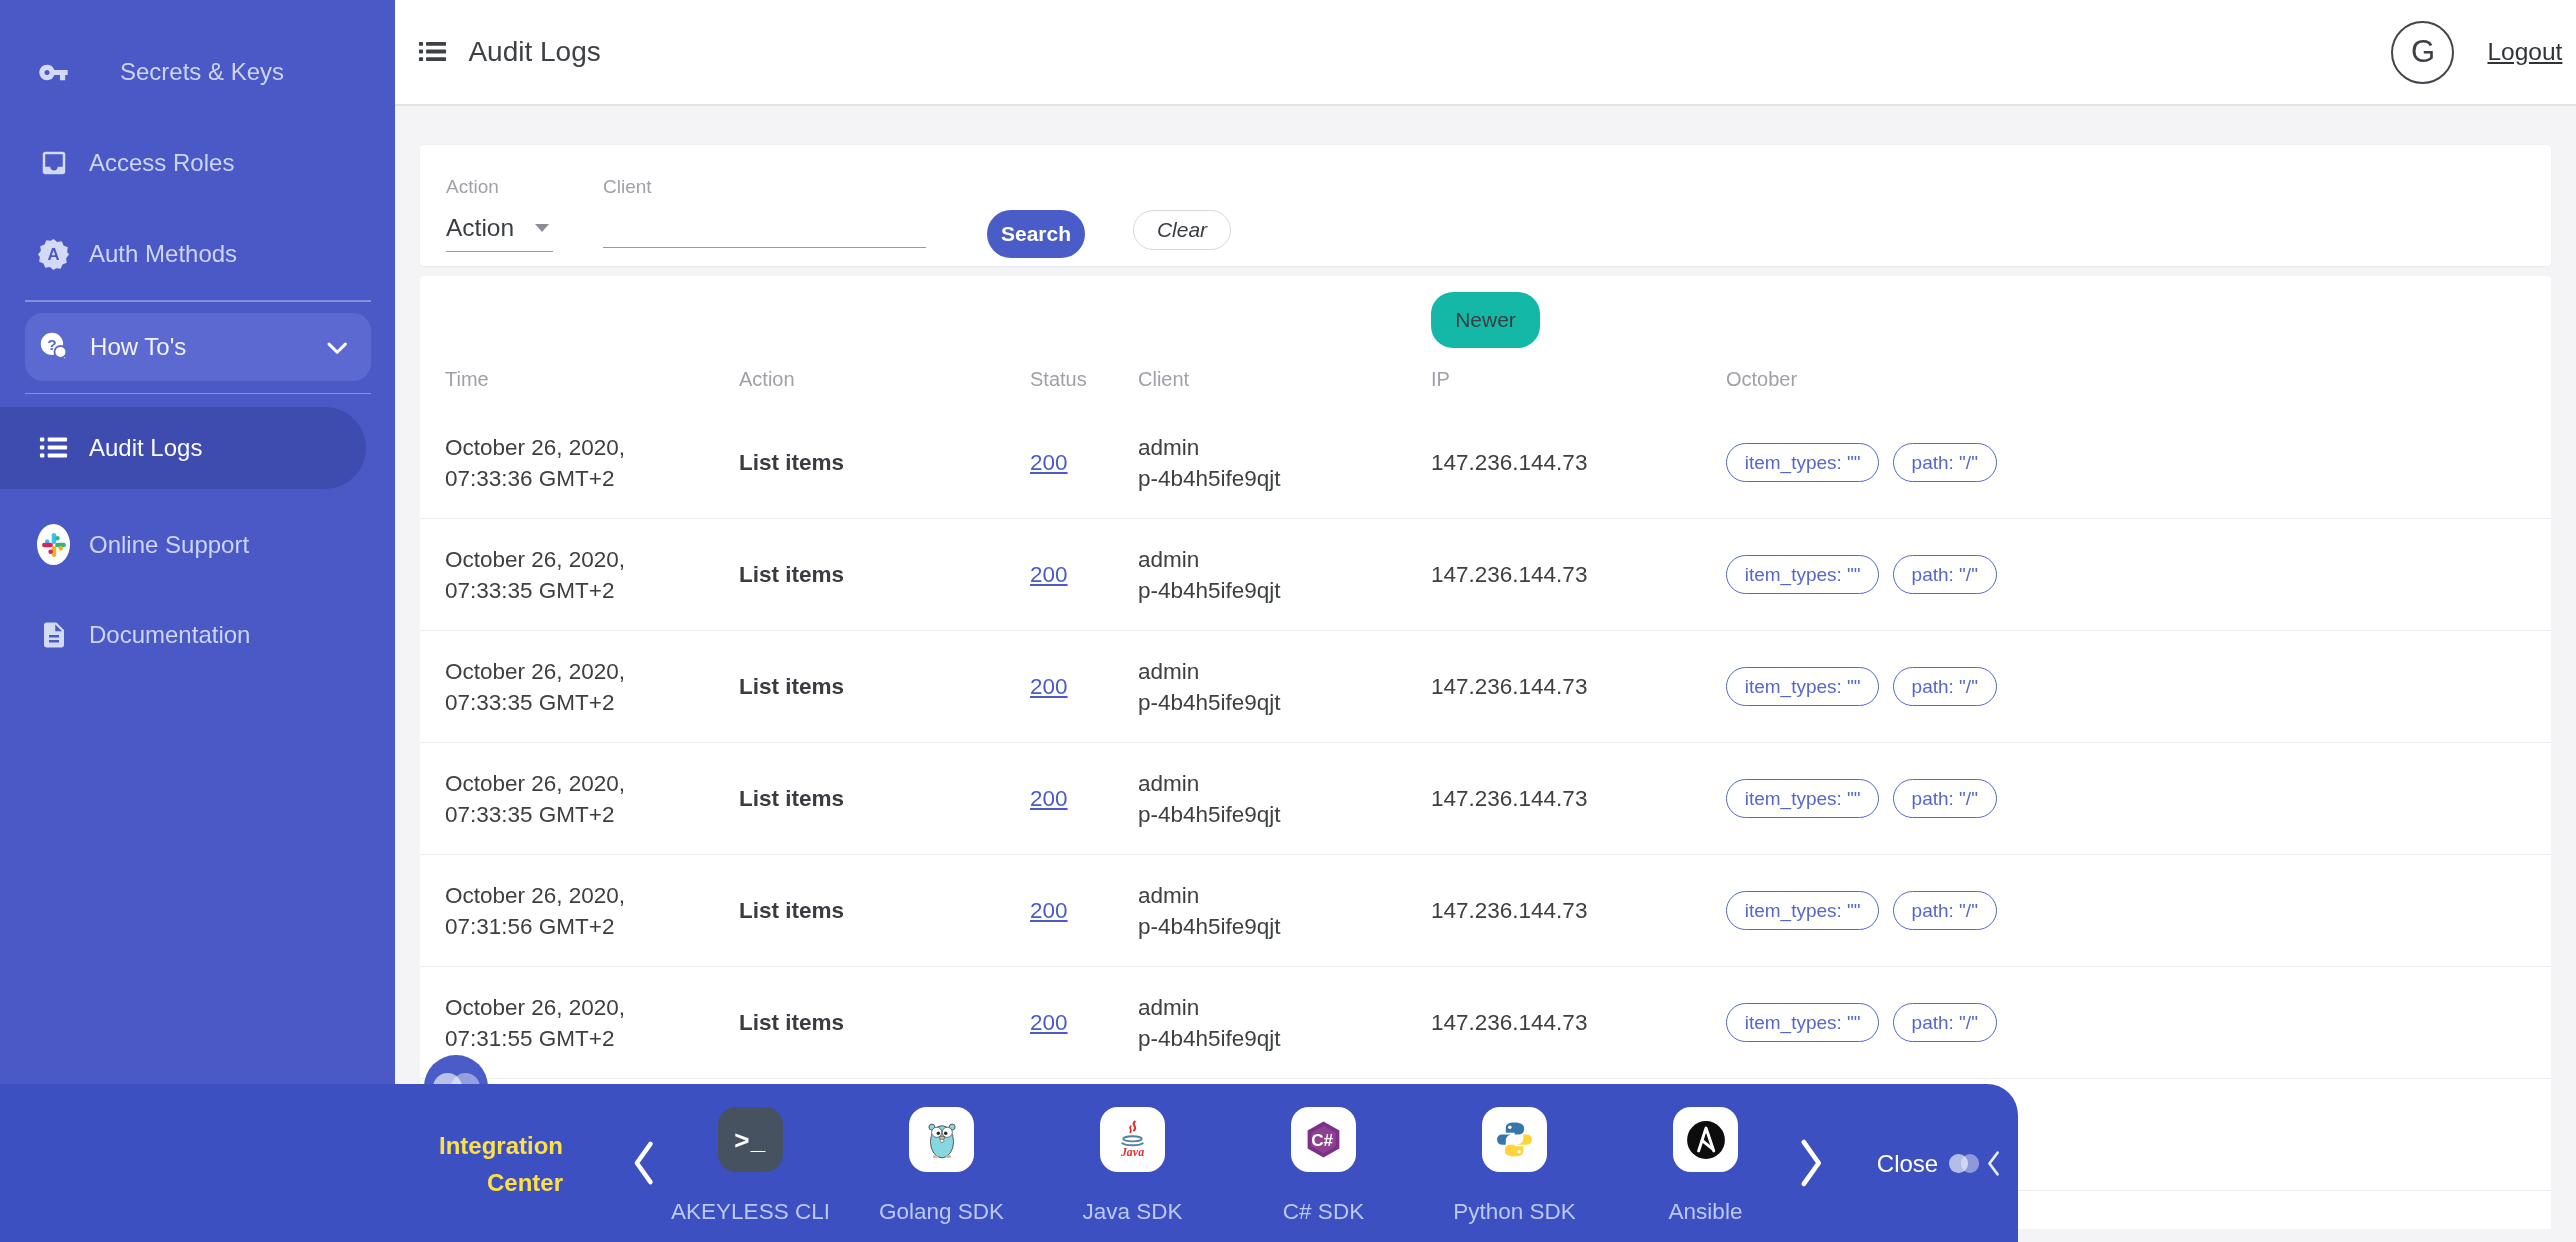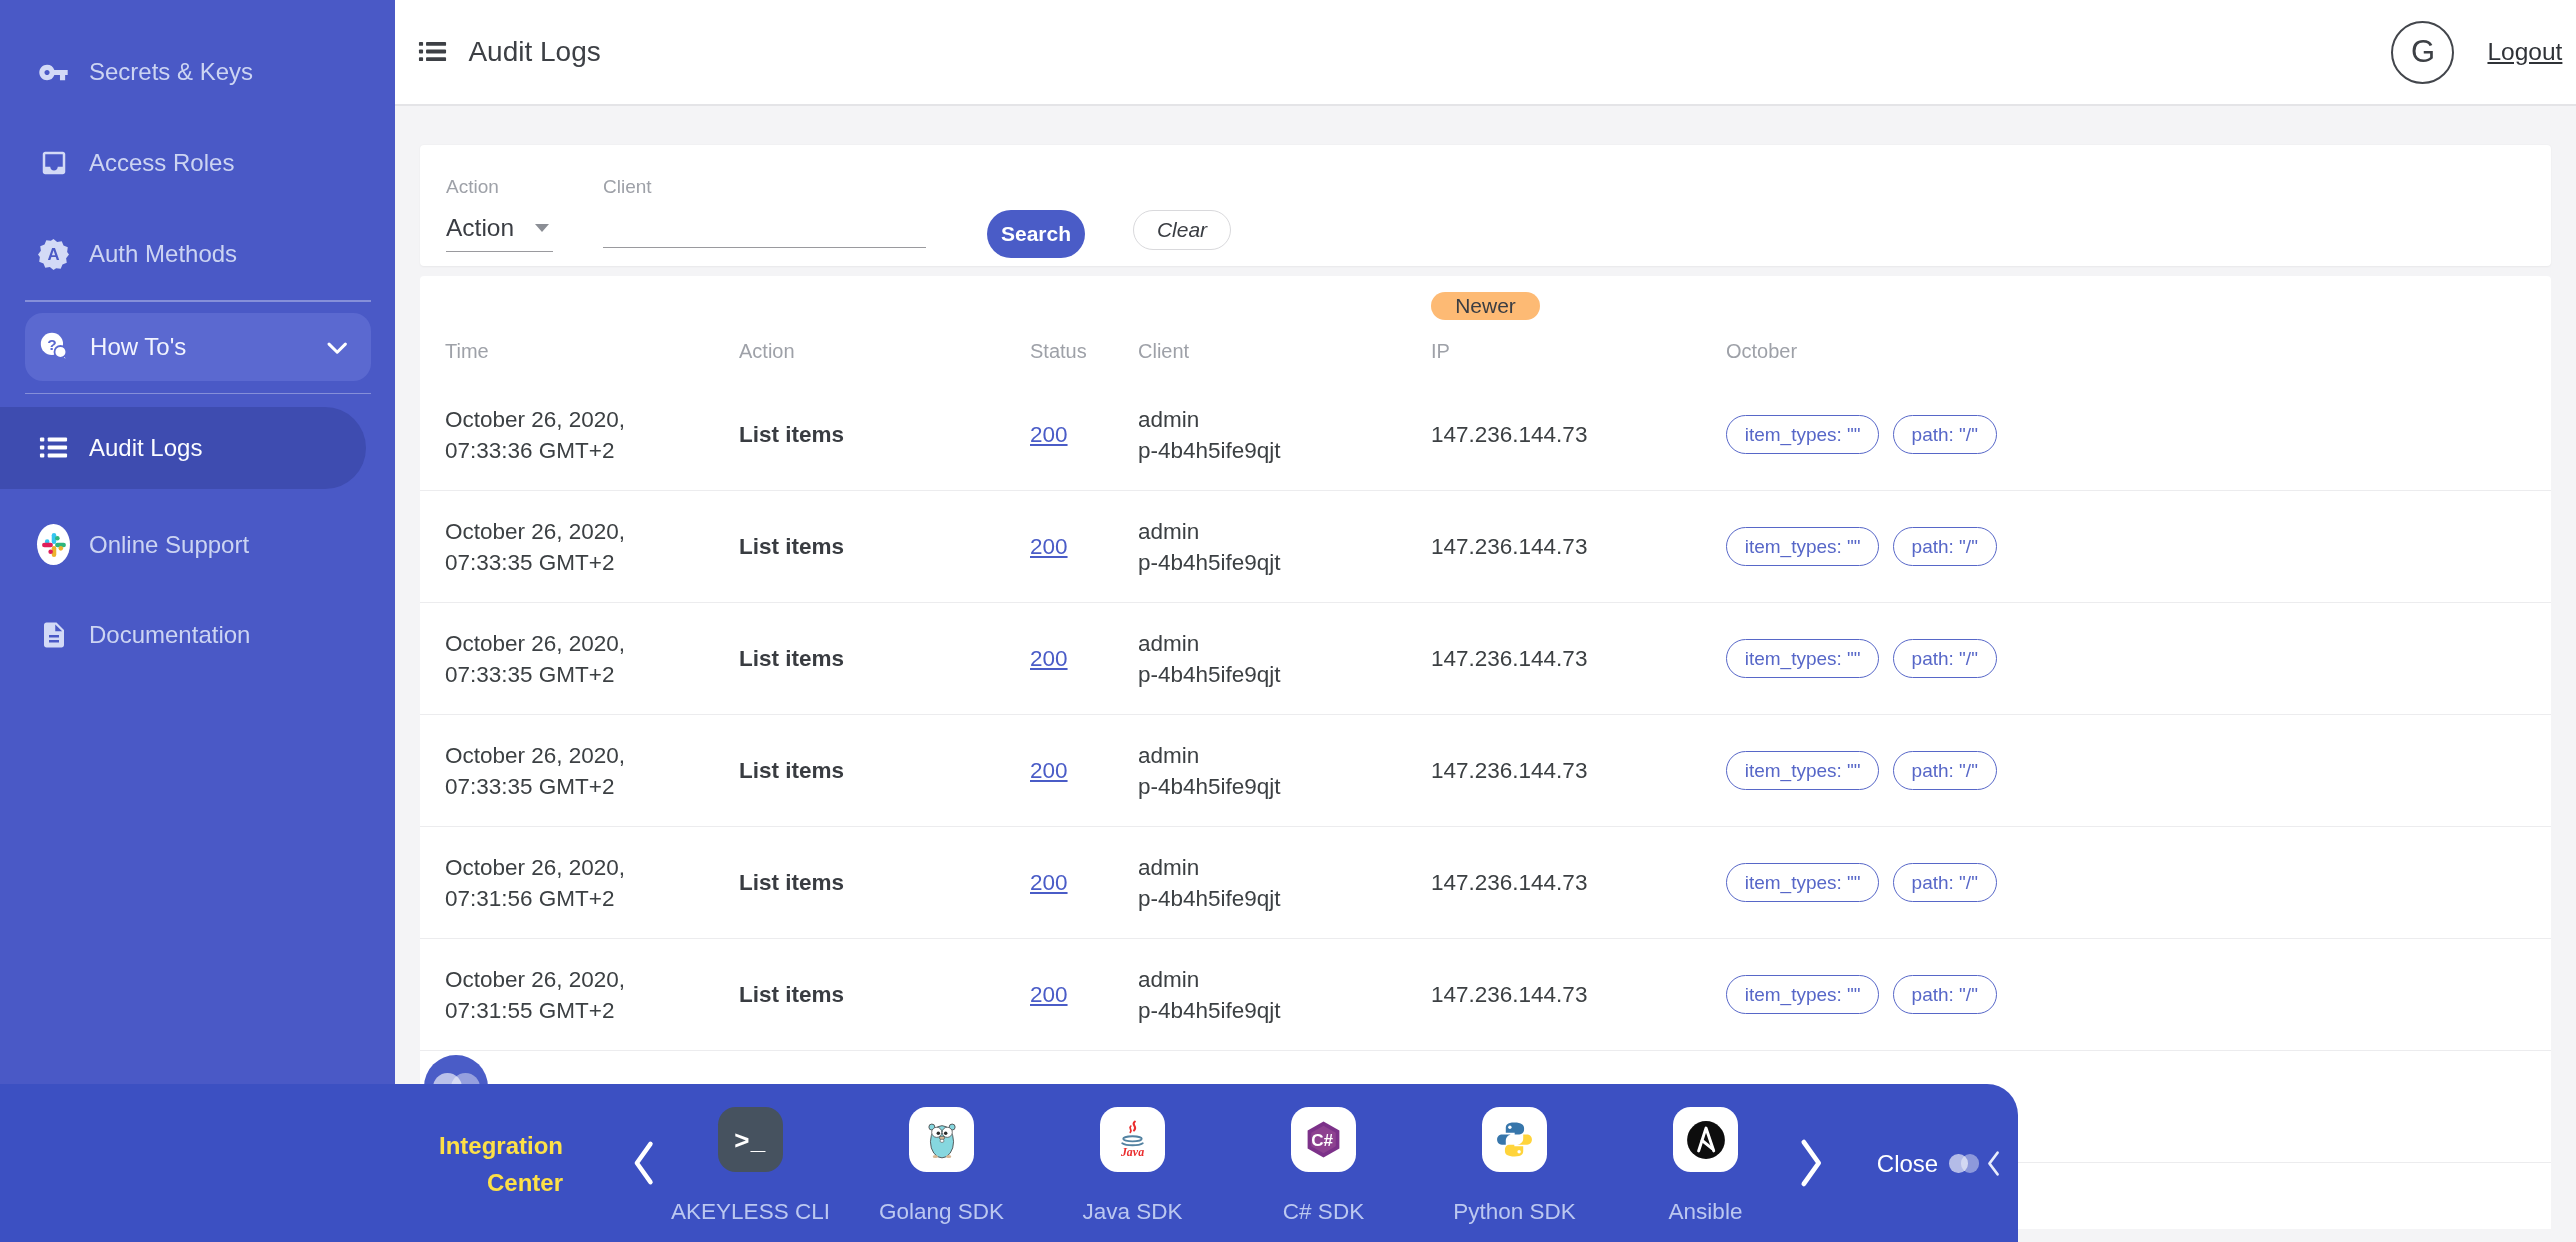--- a/index.html
+++ b/index.html
@@ -11,21 +11,21 @@
     background: #4a59c6; z-index: 20; }
   .brand { height: 102px; display: flex; align-items: center; padding-left: 17.7px; }
   .brand-tile { width: 56px; height: 56px; border-radius: 13.6px;
     background: rgba(255,255,255,0.16); display: flex; align-items: center; justify-content: center; }
   .brand-name { margin-left: 19px; color: #fff; font-weight: bold; font-size: 22.5px; letter-spacing: 1.7px; }
   .nav { padding-top: 17.7px; }
   .nav-item { height: 68px; display: flex; align-items: center; padding-left: 37px;
     color: #ccd4f2; font-size: 24px; cursor: pointer; }
   .nav-item .nicon { width: 33px; height: 33px; margin-right: 19px; color: #d3daf6;
     display: flex; align-items: center; justify-content: center; flex: 0 0 33px; }
-  .ni-1 { margin-top: 20.4px; } .ni-2 { margin-top: 23px; } .ni-3 { margin-top: 23px; }
+  .ni-1 { margin-top: 20.4px; gap: 31px; } .ni-2 { margin-top: 23px; } .ni-3 { margin-top: 23px; }
   .nav-divider { height: 1.4px; background: rgba(255,255,255,0.33); margin: 12.3px 24.5px 0; }
   .pill-light { background: #5b69d0; border-radius: 17.7px; margin: 11px 24.5px 0; height: 68px;
     padding-left: 13.6px; color: #f2f4fe; }
   .pill-light .nicon { color: #fff; }
   .chev-down { margin-left: auto; margin-right: 23px; }
   .pill-active { background: #3e4cb0; border-radius: 0 41px 41px 0; margin: 12.3px 29px 0 0;
     height: 82px; color: #fbfcff; }
   .pill-active .nicon { color: #fff; }
   .ni-5 { margin-top: 16.3px; } .ni-6 { margin-top: 22px; } .ni-7 { margin-top: 22px; }
   .slack-circle { width: 41px; height: 41px; border-radius: 50%; background: #fff;
@@ -61,21 +61,21 @@
   .btn-search { height: 48px; min-width: 98px; border-radius: 24px; background: #4a5cc7;
     color: #fff; font-size: 21px; font-weight: bold; border: none; cursor: pointer;
     font-family: "Liberation Sans", sans-serif; }
   .btn-clear { height: 40px; min-width: 98px; border-radius: 24px; background: #fff;
     border: 1.4px solid #d9d9dc; color: #3a3d43; font-size: 21px; margin-left: 48px; cursor: pointer;
     font-family: "Liberation Sans", sans-serif; font-style: italic; }
 
   .table-card { margin: 9.5px 25px 0; background: #fff; border-radius: 4.1px 4.1px 0 0;
     height: 953px; padding-top: 16.3px; overflow: hidden; }
   .newer-row { display: flex; justify-content: center; }
-  .btn-newer { height: 28px; padding: 0 24.5px; border-radius: 22px; background: #fdba74;
+  .btn-newer { height: 56px; padding: 0 24.5px; border-radius: 22px; background: #14b8a6;
     border: none; font-size: 21px; color: #3a3d43; cursor: pointer;
     font-family: "Liberation Sans", sans-serif; }
   .tgrid { display: grid; grid-template-columns: 294px 291px 108px 293px 295px 1fr;
     padding-left: 25px; align-items: center; }
   .thead { margin-top: 20.4px; font-size: 20px; color: #9ea1a8; padding-bottom: 16.3px; }
   .trow { height: 112px; border-bottom: 1.4px solid #ececee; font-size: 22.5px; color: #3c4043; }
   .cell-time div { line-height: 31px; }
   .cell-action { font-weight: bold; color: #393c41; }
   .cell-status { color: #4a5cc7; text-decoration: underline; }
   .cell-client div { line-height: 31px; }

